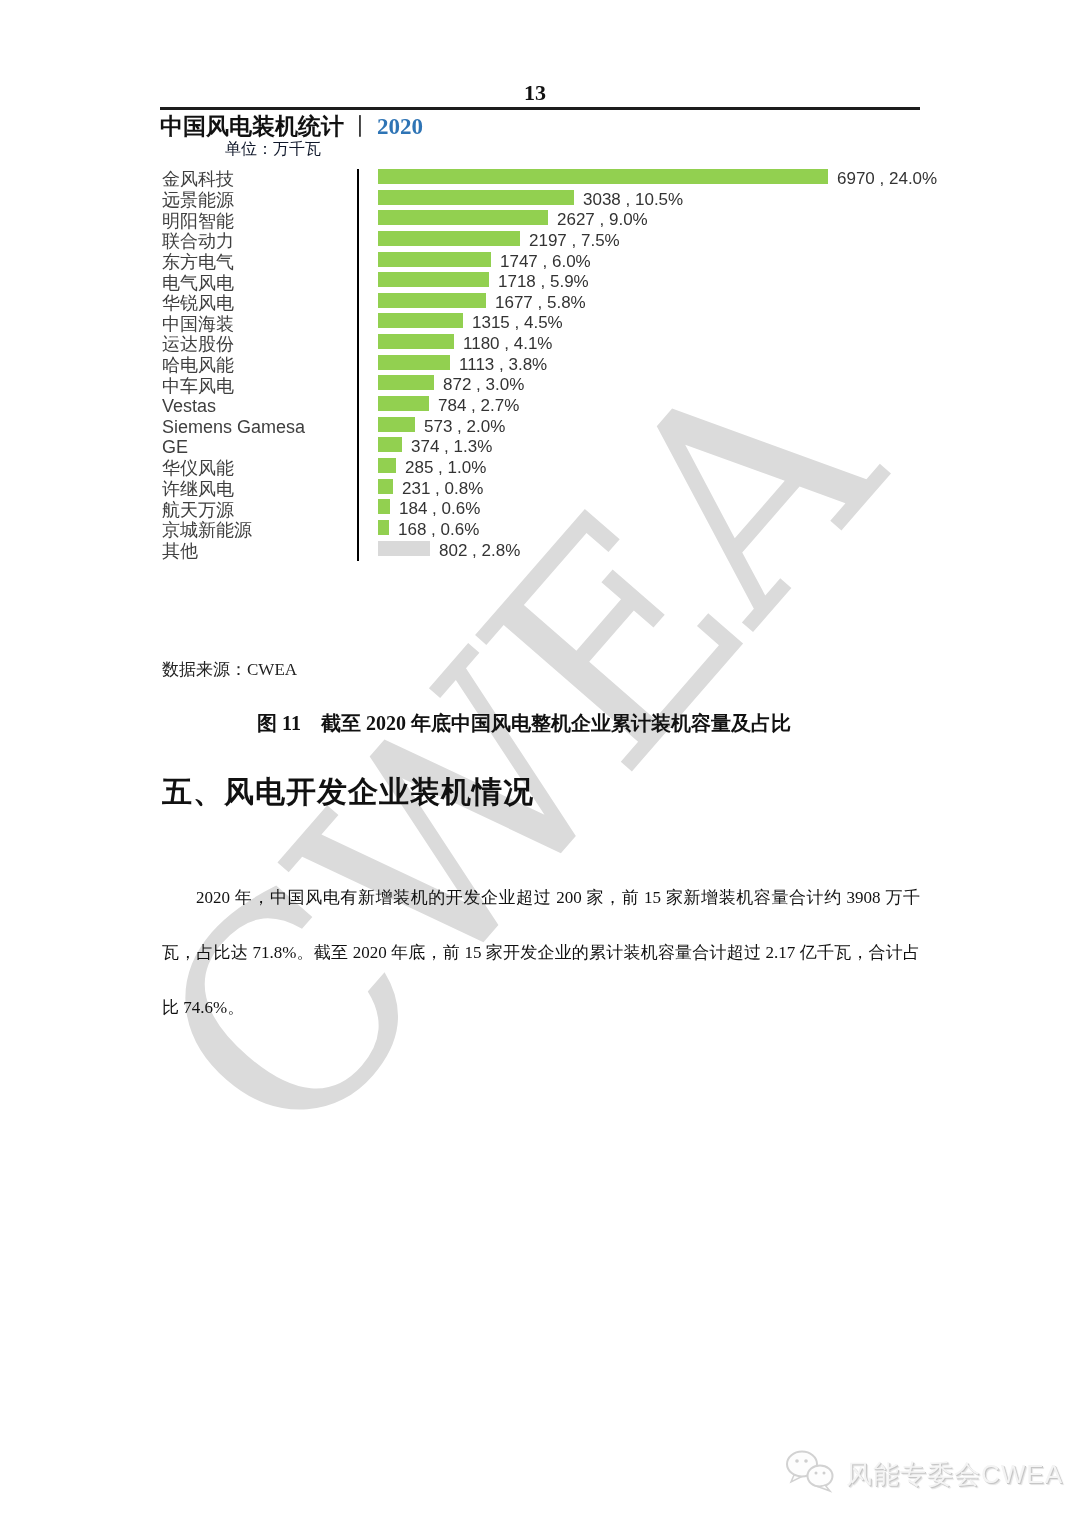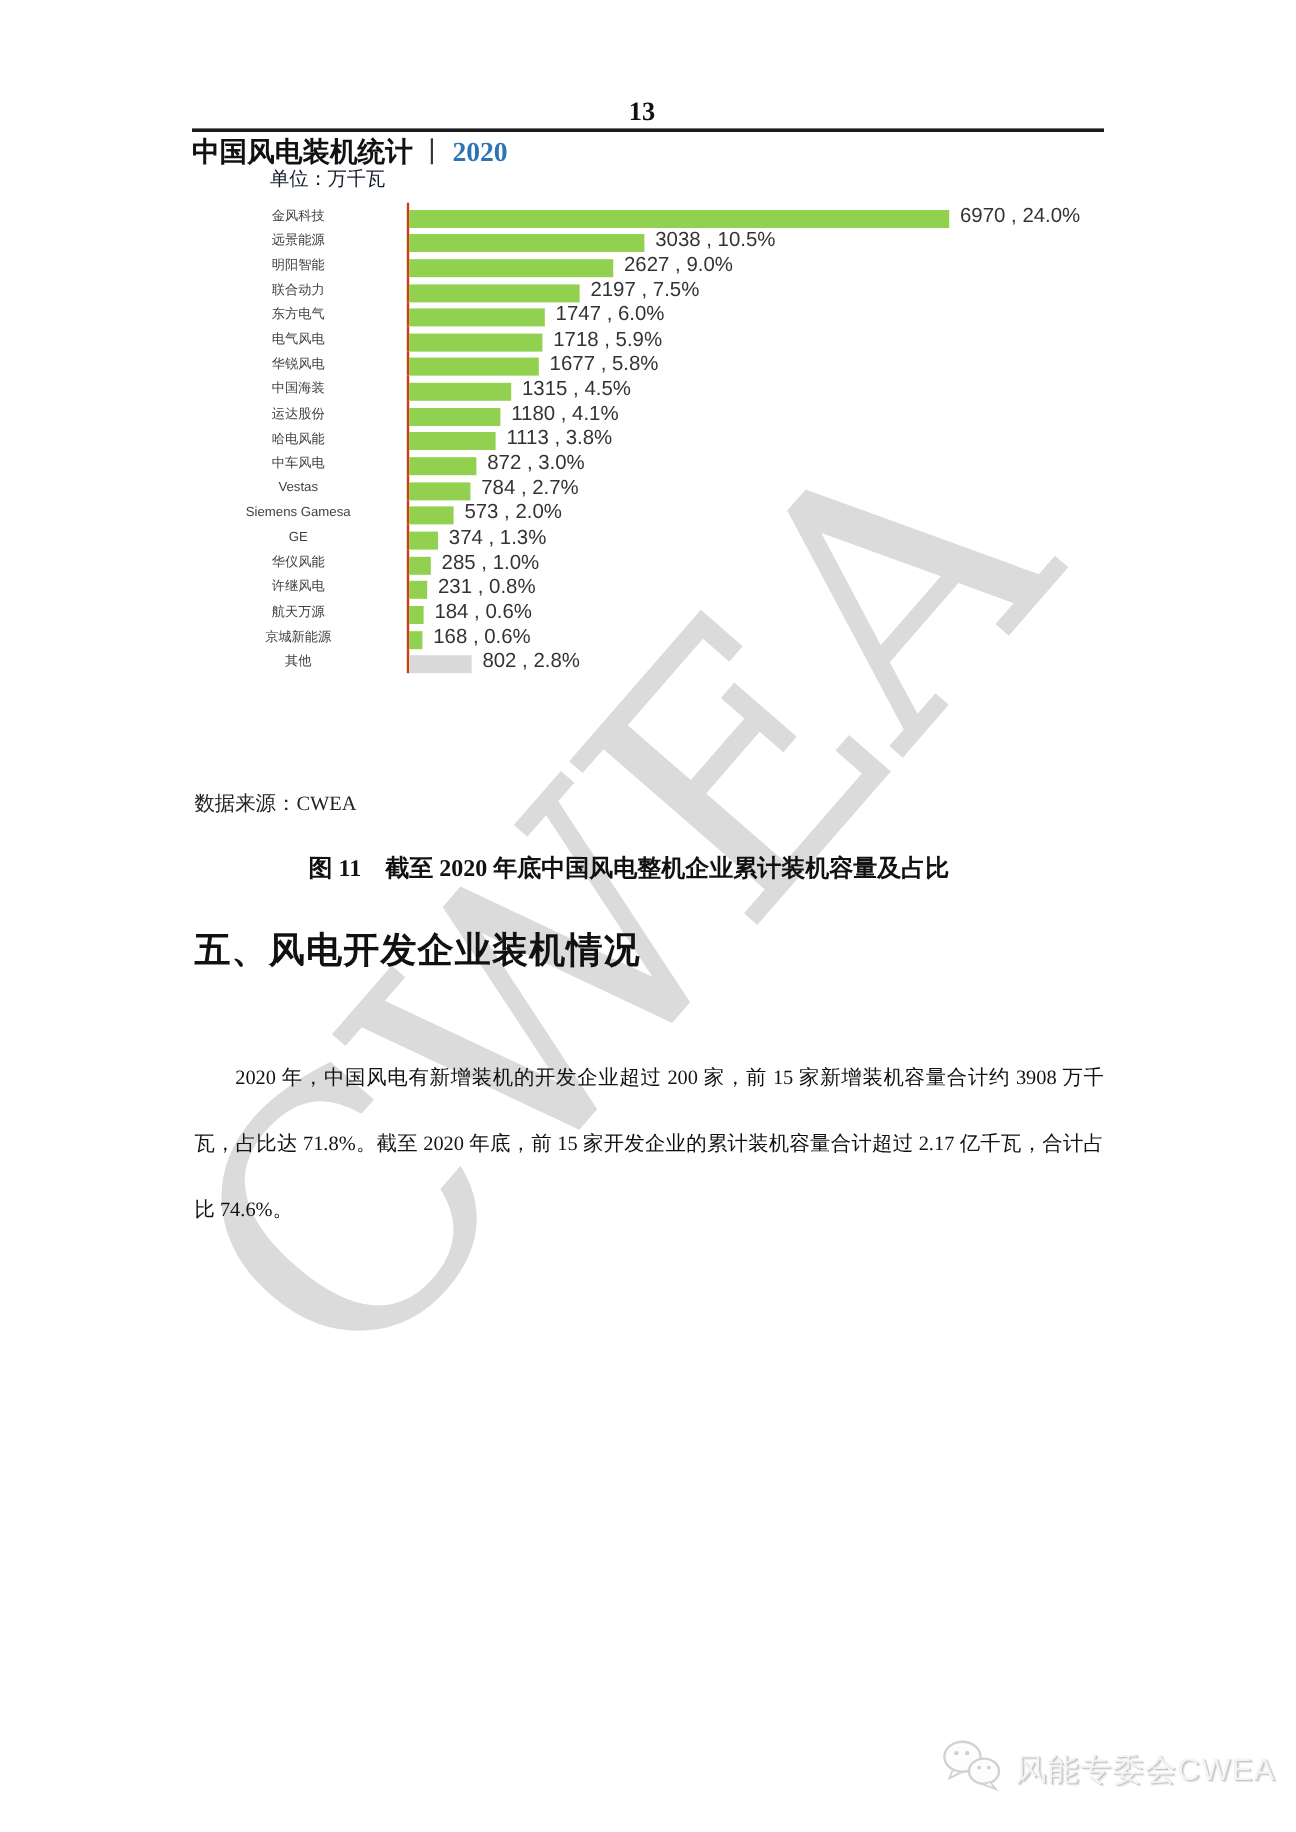--- a/index.html
+++ b/index.html
@@ -26,23 +26,23 @@
   .header{position:absolute;left:160px;top:80px;z-index:1;font-size:23px;font-weight:bold;white-space:nowrap;margin-top:31px;}
   .header .sep{font-weight:normal;color:#333;margin:0 5px;}
   .header .year{color:#2e74b5;}
   .pageno{position:absolute;left:524px;top:80px;z-index:1;font-size:22px;font-weight:bold;}
   .hrule{position:absolute;left:160px;top:107px;width:760px;height:3px;background:#1c1c1c;z-index:1;}
   
   .unit{position:absolute;left:225px;top:139px;z-index:1;
         font-family:"Liberation Sans",sans-serif;font-size:16px;color:#0f172a;}
   .chart-rows{position:absolute;left:162px;top:169px;z-index:1;}
   .crow{display:flex;align-items:center;height:20.65px;}
-  .clabel{width:173px;text-align:center;padding-right:4px;
-          font-family:"Liberation Sans",sans-serif;font-size:11px;color:#3f3f3f;white-space:nowrap;}
-  .cbararea{display:flex;align-items:flex-end;border-left:2px solid #c2410c;height:100%;}
+  .clabel{width:173px;text-align:left;padding-right:22px;
+          font-family:"Liberation Sans",sans-serif;font-size:18px;color:#3f3f3f;white-space:nowrap;}
+  .cbararea{display:flex;align-items:flex-start;border-left:2px solid #000000;height:100%;padding-left:19px;}
   .cbar{height:15px;}
   .cval{margin-left:9px;font-family:"Liberation Sans",sans-serif;font-size:17px;color:#333;white-space:nowrap;}
   
   .source{position:absolute;left:162px;top:658px;z-index:1;font-size:17px;color:#222;}
   .caption{position:absolute;left:144px;top:710px;width:760px;z-index:1;
            text-align:center;font-size:20px;font-weight:bold;white-space:pre-wrap;}
   
   .heading{position:absolute;left:162px;top:772px;z-index:1;
            font-size:30px;font-weight:bold;letter-spacing:1px;}
   .para{position:absolute;left:162px;top:853px;width:758px;z-index:1;

